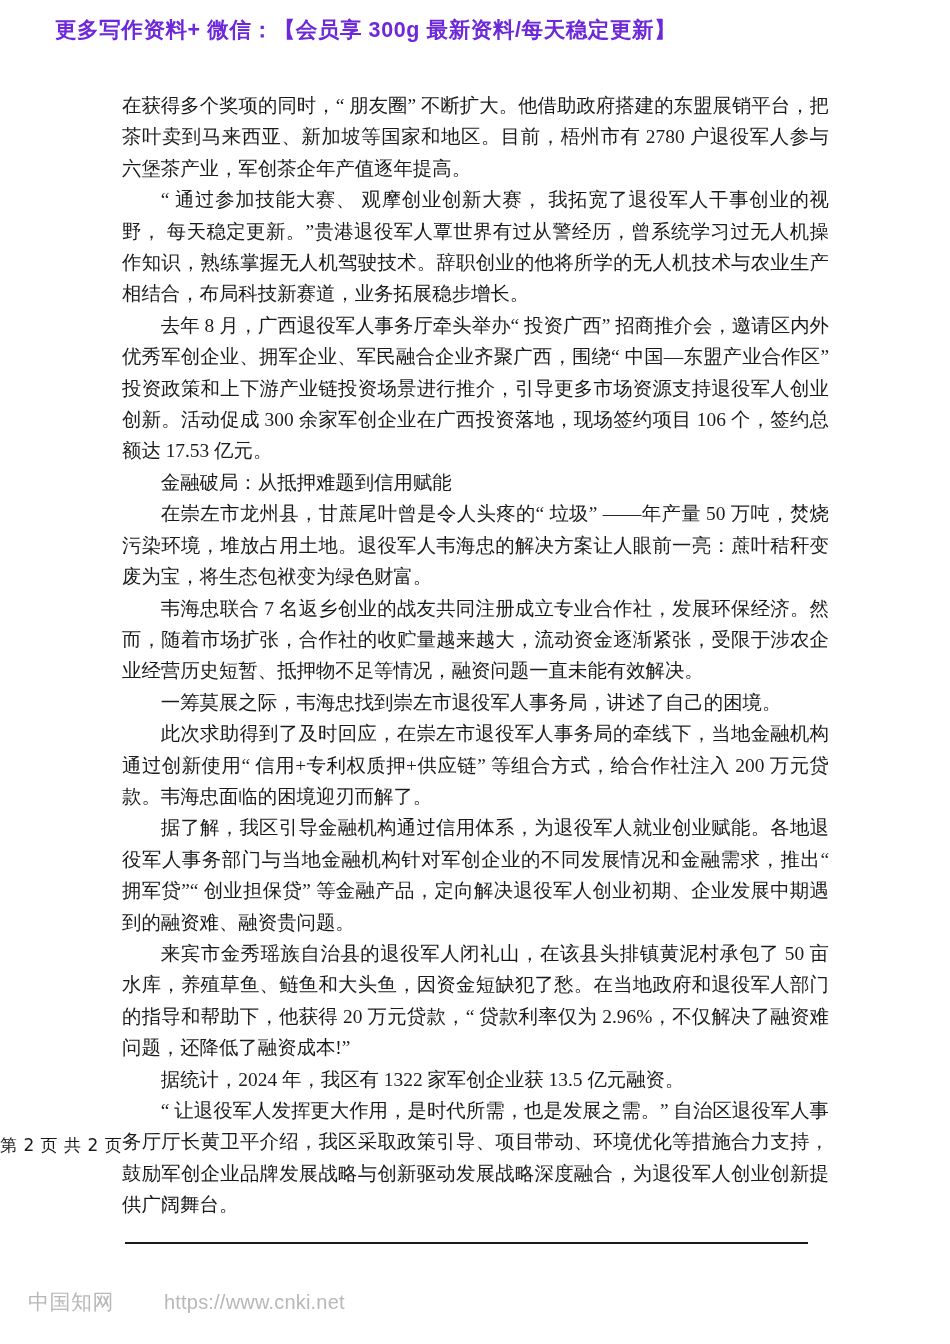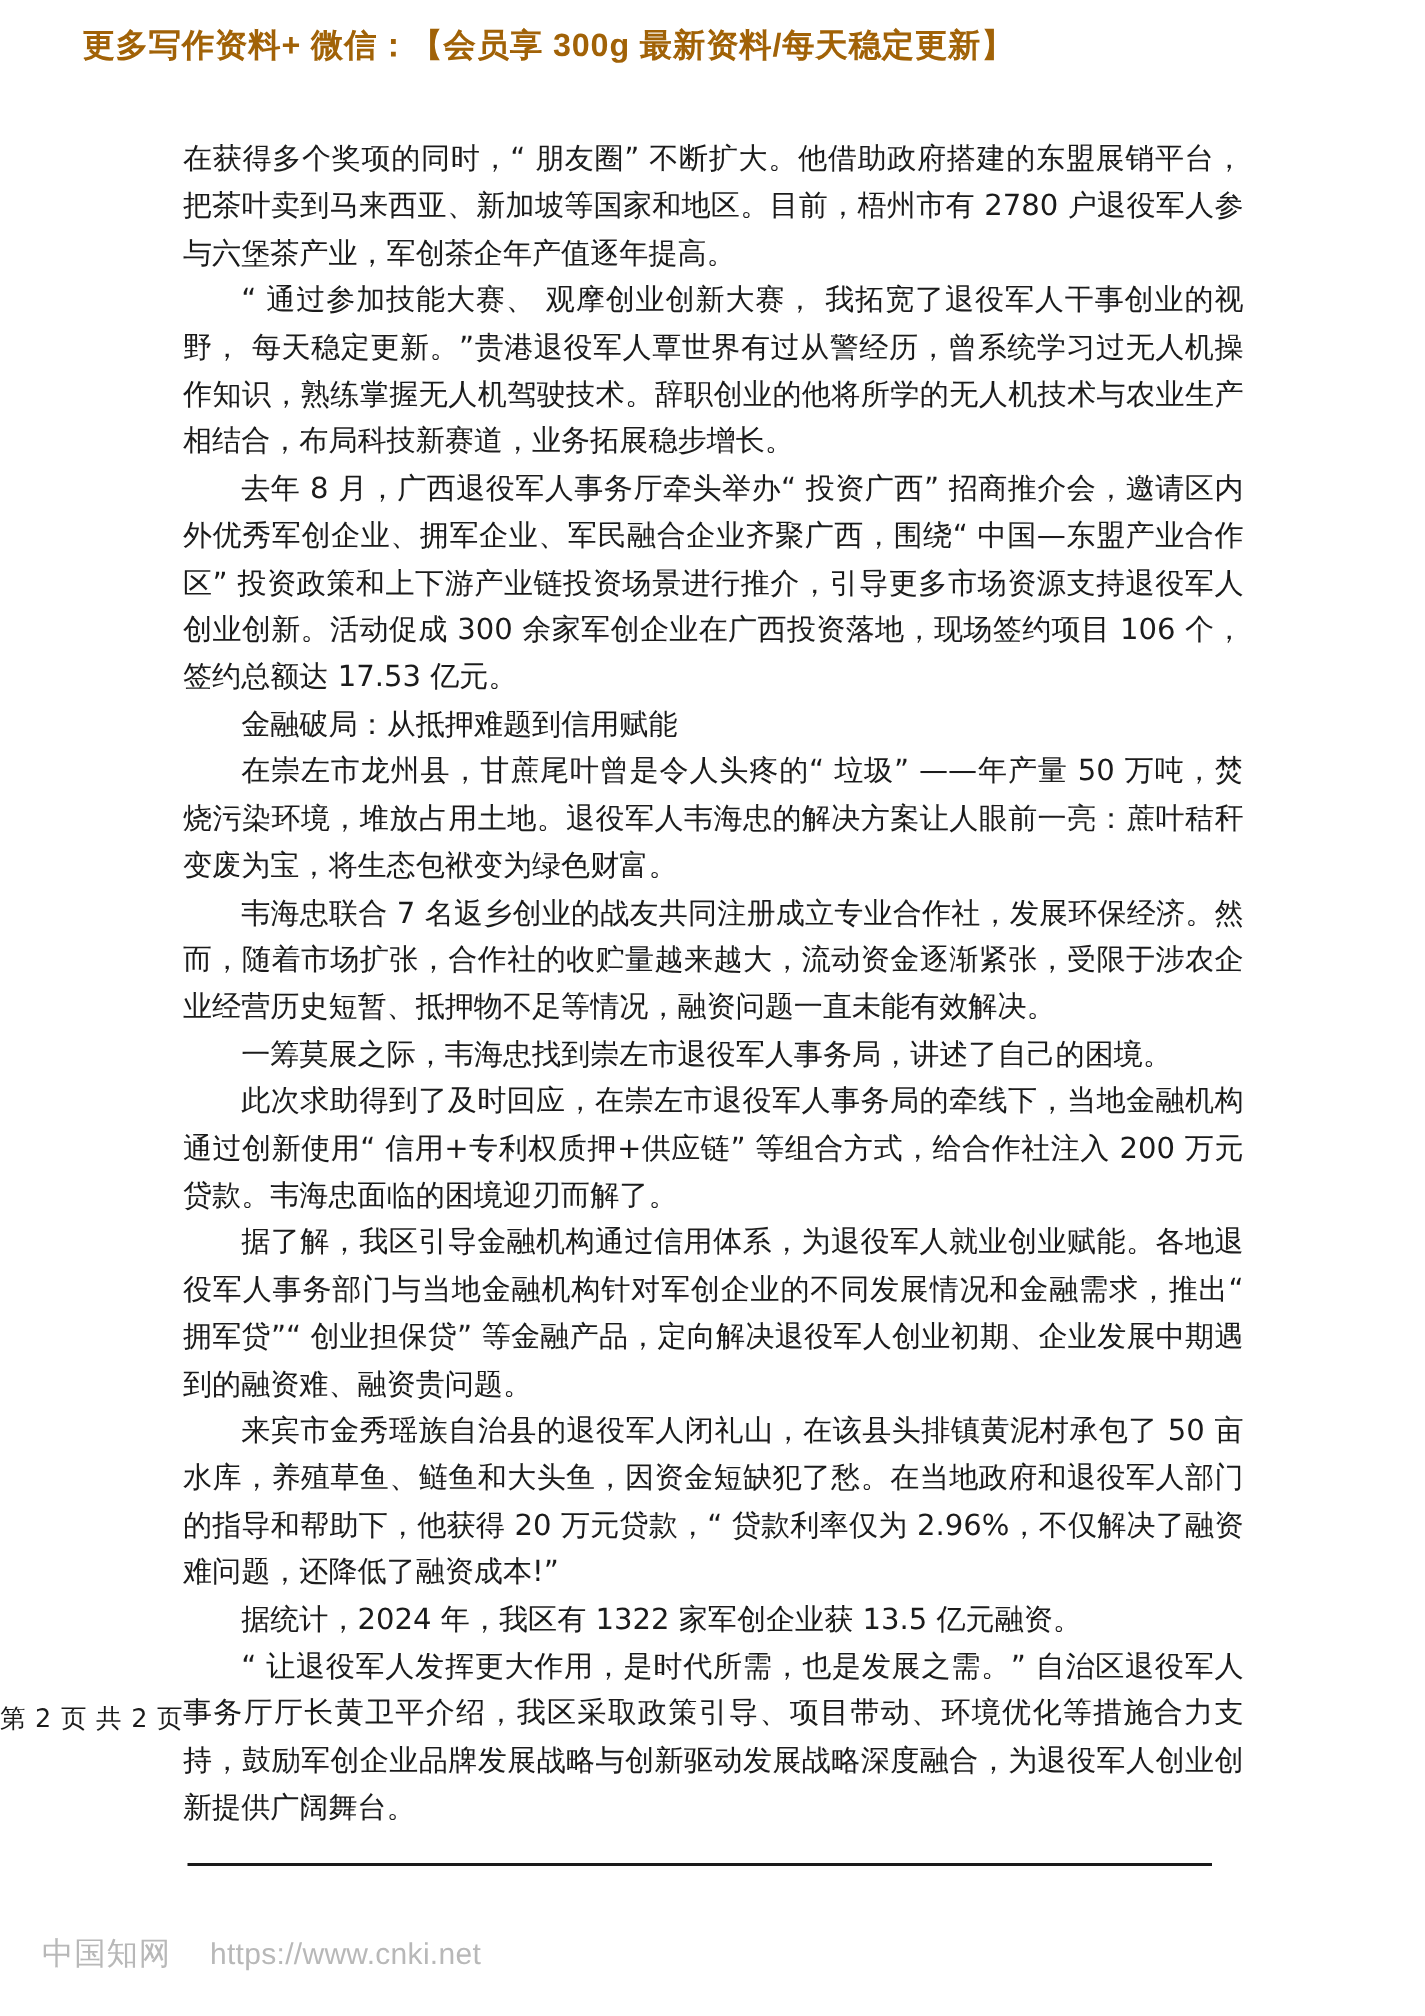--- a/index.html
+++ b/index.html
@@ -17,21 +17,21 @@
     background: #ffffff;
     overflow: hidden;
   }
 
   
   .promo-header {
     position: absolute;
     left: 55px;
     top: 14px;
     width: 840px;
-    color: #a16207;
+    color: #6d28d9;
     font-size: 21.5px;
     font-weight: bold;
     letter-spacing: 0.6px;
     line-height: 32px;
     white-space: nowrap;
   }
 
   
   .doc-body {
     position: absolute;
@@ -43,20 +43,21 @@
     color: #1b1b1b;
     text-align: justify;
     text-justify: inter-ideograph;
     font-family: "DejaVu Sans", "Liberation Sans", sans-serif;
   }
   .doc-body p {
     margin: 0;
     text-indent: 2em;
     text-align: justify;
     word-break: break-all;
+    font-family: Liberation Serif, serif;
   }
   .doc-body p.noindent {
     text-indent: 0;
   }
 
   
   .page-footer {
     position: absolute;
     left: 0;
     top: 1134px;
@@ -79,20 +80,21 @@
   }
 
   
   .watermark {
     position: absolute;
     left: 28px;
     top: 1288px;
     display: flex;
     align-items: baseline;
     color: #b8b8b8;
+    gap: 24px;
   }
   .watermark .wm-name {
     font-size: 21px;
     letter-spacing: 0.5px;
     font-family: "DejaVu Sans", "Liberation Sans", sans-serif;
   }
   .watermark .wm-url {
     font-size: 20px;
     margin-left: 26px;
     letter-spacing: 0.2px;

